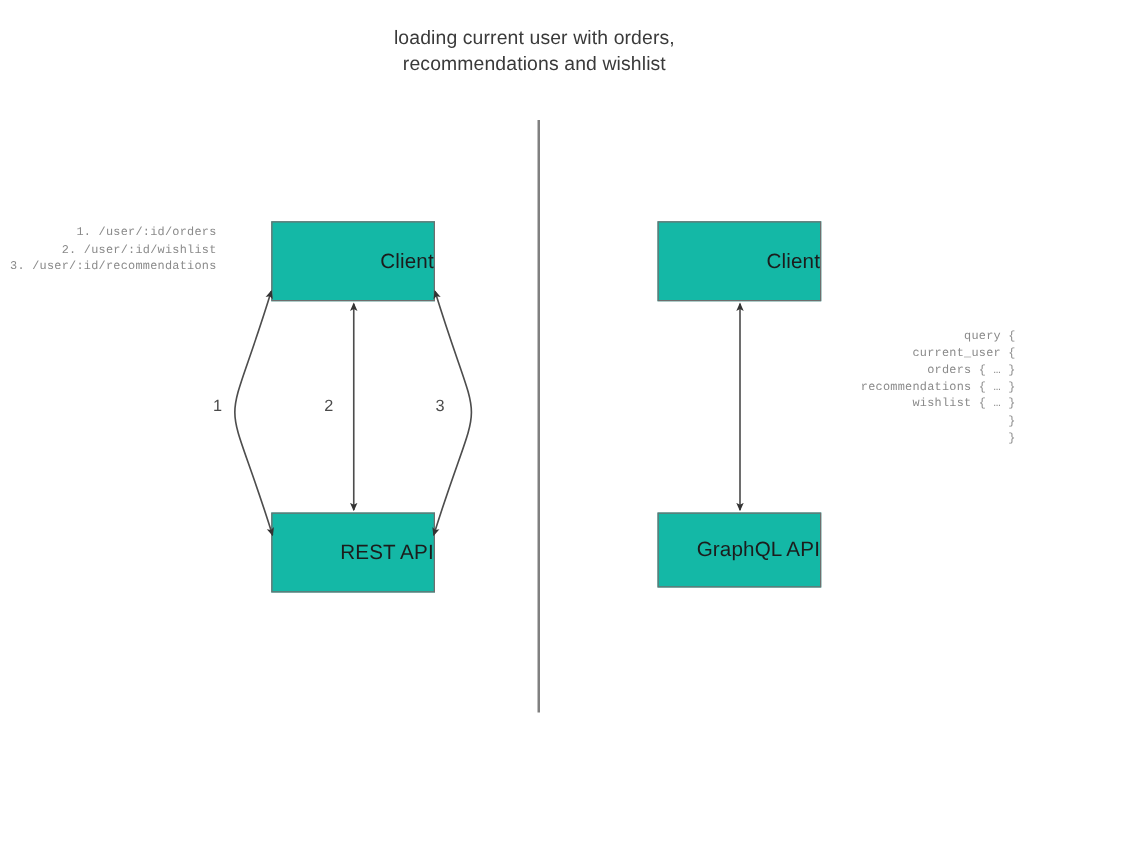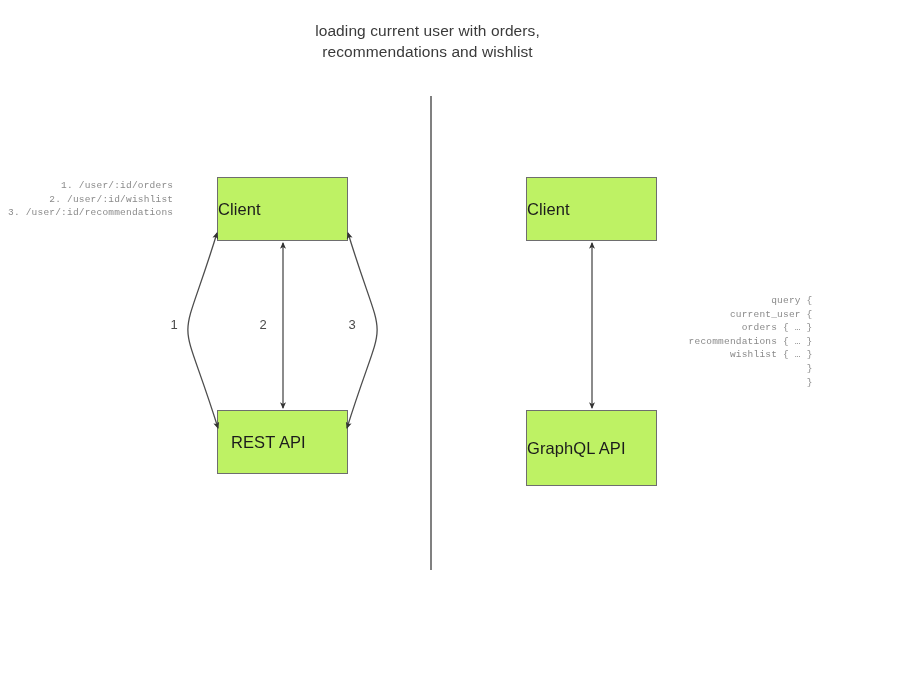--- a/index.html
+++ b/index.html
@@ -41,33 +41,33 @@
     top: 96px;
     width: 2px;
     height: 474px;
     background: #808080;
   }
 
   
   .node-box {
     position: absolute;
     box-sizing: border-box;
-    background: #bef264;
+    background: #14b8a6;
     border: 1.6px solid #6e6e6e;
     display: flex;
     align-items: center;
-    justify-content: flex-start;
+    justify-content: flex-end;
     font-size: 16.5px;
     color: #1c1c1c;
     letter-spacing: 0.1px;
   }
   #box-rest-client   { left: 217px; top: 177px; width: 131px; height: 64px; }
   #box-rest-api      { left: 217px; top: 410px; width: 131px; height: 64px; padding-left: 13px; }
   #box-graphql-client{ left: 526px; top: 177px; width: 131px; height: 64px; }
-  #box-graphql-api   { left: 526px; top: 410px; width: 131px; height: 76px; }
+  #box-graphql-api   { left: 526px; top: 410px; width: 131px; height: 60px; }
 
   
   #edges {
     position: absolute;
     left: 0;
     top: 0;
     width: 917px;
     height: 689px;
     pointer-events: none;
   }
@@ -89,21 +89,21 @@
     position: absolute;
     font-family: "Liberation Mono", "DejaVu Sans Mono", monospace;
     font-size: 9.5px;
     line-height: 13.6px;
     color: #8a8a8a;
     white-space: pre;
     letter-spacing: 0.2px;
     text-align: right;
   }
   #rest-endpoints { left: 8px;   top: 179px; }
-  #graphql-query  { left: 665px; top: 294px; }
+  #graphql-query  { left: 665px; top: 262px; }
 </style>
 </head>
 <body>
 
 <div id="canvas">
 
   <div id="diagram-title">loading current user with orders,
 recommendations and wishlist</div>
 
   <div id="divider"></div>

